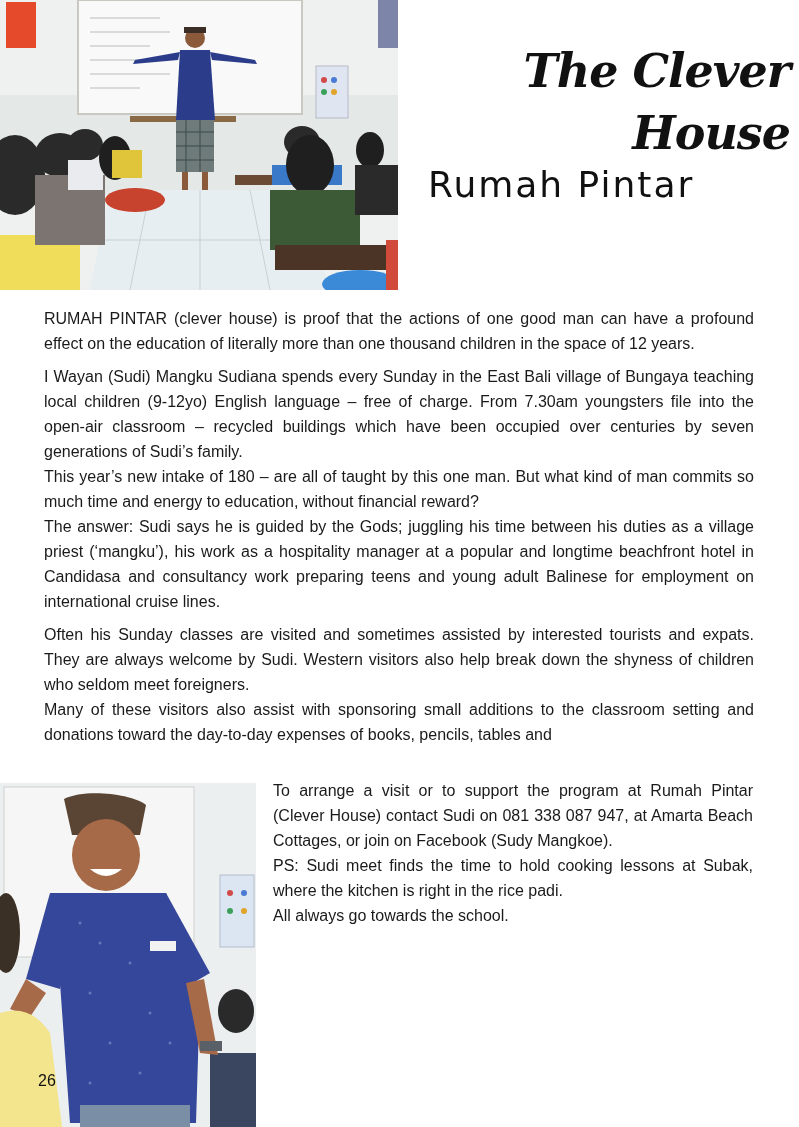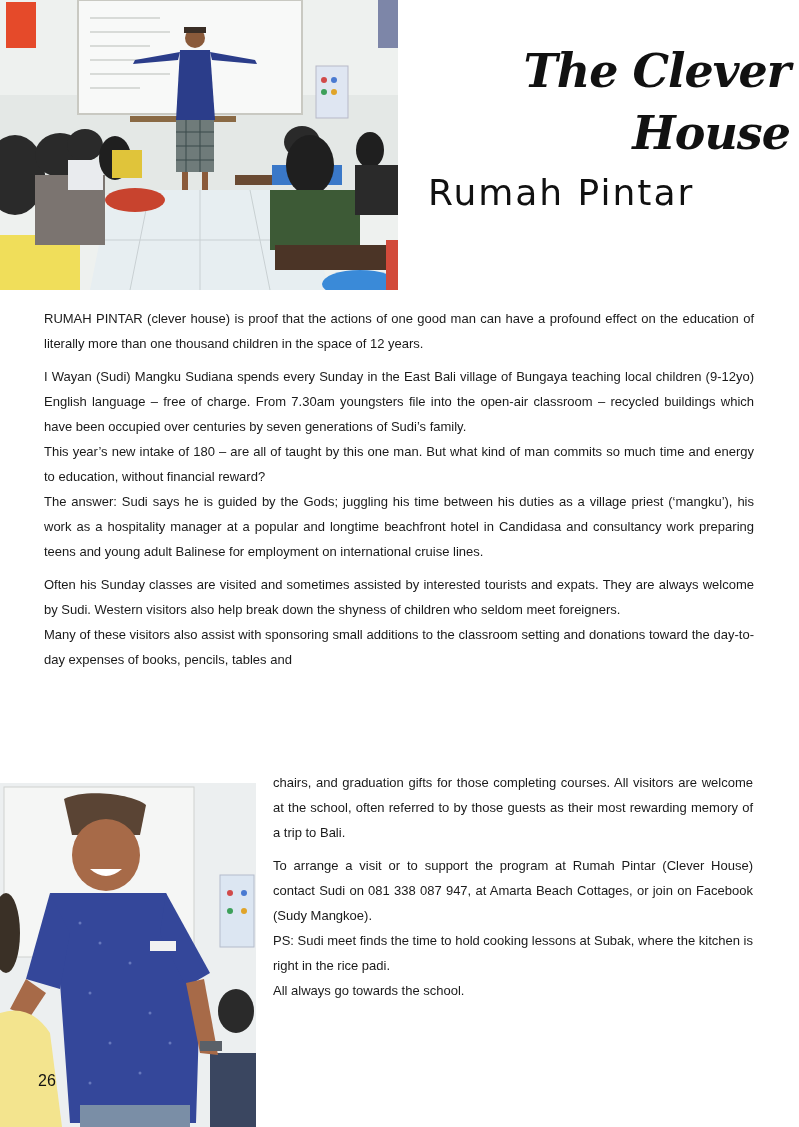--- a/index.html
+++ b/index.html
@@ -2,22 +2,22 @@
 <html><head>
   <meta charset="utf-8">
   <style>
     html, body { margin: 0; padding: 0; background: #ffffff; }
     body { width: 799px; height: 1127px; position: relative; overflow: hidden; font-family: "DejaVu Sans", sans-serif; color: #1a1a1a; }
     .photo { position: absolute; overflow: hidden; }
     #photo-top { left: 0; top: 0; width: 398px; height: 290px; background: #eef0ee; }
     #photo-bottom { left: 0; top: 783px; width: 256px; height: 344px; background: #e9ece9; }
     .title-block { position: absolute; left: 410px; top: 40px; width: 380px; text-align: center; }
     .script-title { font-family: "DejaVu Serif", serif; font-style: italic; font-weight: bold; font-size: 46px; line-height: 62px; color: #111; letter-spacing: -1px; text-align: right; }
-    .subtitle { font-family: "DejaVu Sans", sans-serif; font-size: 36px; color: #111; margin-top: 8px; letter-spacing: 2px; text-align: left; padding-left: 18px; }
-    .body-text { position: absolute; font-size: 13px; line-height: 25px; text-align: justify; color: #1a1a1a; font-family: "Liberation Sans", sans-serif; }
+    .subtitle { font-family: "DejaVu Sans", sans-serif; font-size: 36px; color: #111; margin-top: 0; letter-spacing: 2px; text-align: left; padding-left: 18px; }
+    .body-text { position: absolute; font-size: 16px; line-height: 25px; text-align: justify; color: #1a1a1a; font-family: "Liberation Sans", sans-serif; }
     .body-text p { margin: 0; }
     .gap { margin-top: 8px !important; }
     #main-text { left: 44px; top: 306px; width: 710px; }
     #side-text { left: 273px; top: 770px; width: 480px; }
     .page-number { position: absolute; left: 38px; top: 1072px; font-family: "Liberation Sans", sans-serif; font-weight: normal; font-size: 16px; color: #111; }
   </style>
 </head>
 <body>
 
 <div class="photo" id="photo-top">
@@ -147,19 +147,18 @@
         <circle cx="90" cy="300" r="1.5"></circle>
         <circle cx="170" cy="260" r="1.5"></circle>
     </g>
     <rect x="80" y="322" width="110" height="22" fill="#7a8ea6"></rect>
 
     <path d="M0 230 Q30 220 50 250 L62 344 L0 344 Z" fill="#f3e48e"></path>
   </svg>
 </div>
 
 <div class="body-text" id="side-text">
-  <p>chairs, and graduation gifts for those completing courses. All visitors are welcome at the school, often referred to by those guests as their most rewarding memory of a trip to Bali.</p>
   <p class="gap">To arrange a visit or to support the program at Rumah Pintar (Clever House) contact Sudi on 081 338 087 947, at Amarta Beach Cottages, or join on Facebook (Sudy Mangkoe).</p>
   <p>PS: Sudi meet finds the time to hold cooking lessons at Subak, where the kitchen is right in the rice padi.</p>
   <p>All always go towards the school.</p>
 </div>
 
 <div class="page-number">26</div>
 
 </body></html>

